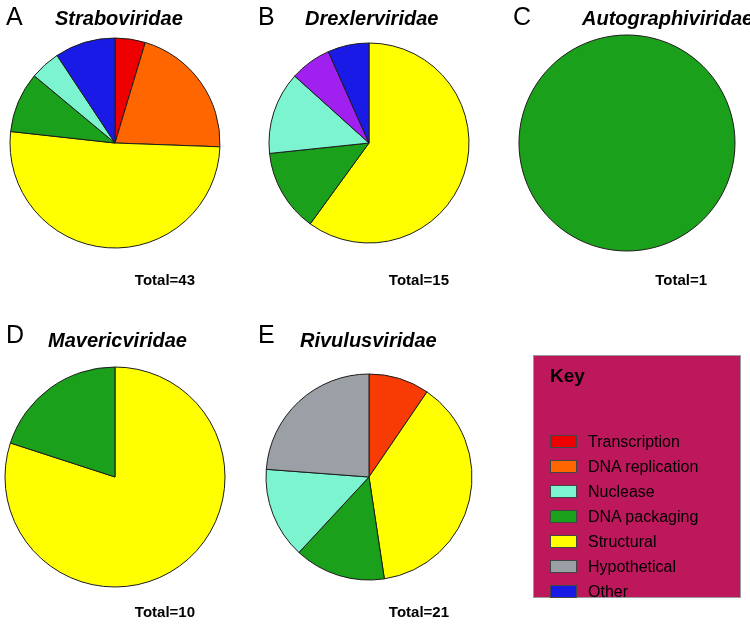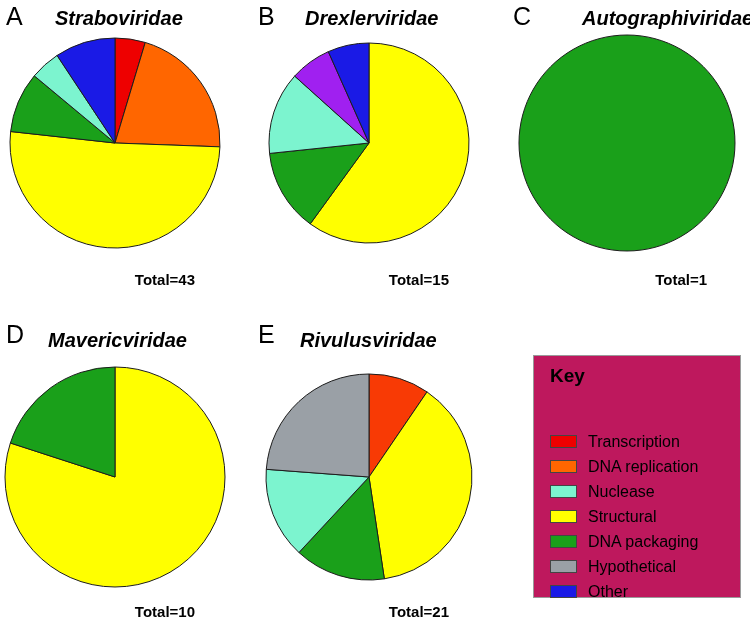--- a/index.html
+++ b/index.html
@@ -154,26 +154,26 @@
       </div>
       <div class="legend-item">
         <span class="legend-swatch" style="background: rgb(255, 102, 0);"></span>
         <span class="legend-label">DNA replication</span>
       </div>
       <div class="legend-item">
         <span class="legend-swatch" style="background: rgb(124, 244, 207);"></span>
         <span class="legend-label">Nuclease</span>
       </div>
       <div class="legend-item">
+        <span class="legend-swatch" style="background: rgb(26, 160, 26);"></span>
+        <span class="legend-label">DNA packaging</span>
+      </div>
+      <div class="legend-item">
         <span class="legend-swatch" style="background: rgb(255, 255, 0);"></span>
         <span class="legend-label">Structural</span>
-      </div>
-      <div class="legend-item">
-        <span class="legend-swatch" style="background: rgb(26, 160, 26);"></span>
-        <span class="legend-label">DNA packaging</span>
       </div>
       <div class="legend-item">
         <span class="legend-swatch" style="background: rgb(154, 160, 166);"></span>
         <span class="legend-label">Hypothetical</span>
       </div>
       <div class="legend-item">
         <span class="legend-swatch" style="background: rgb(26, 26, 230);"></span>
         <span class="legend-label">Other</span>
       </div>
     </div>

